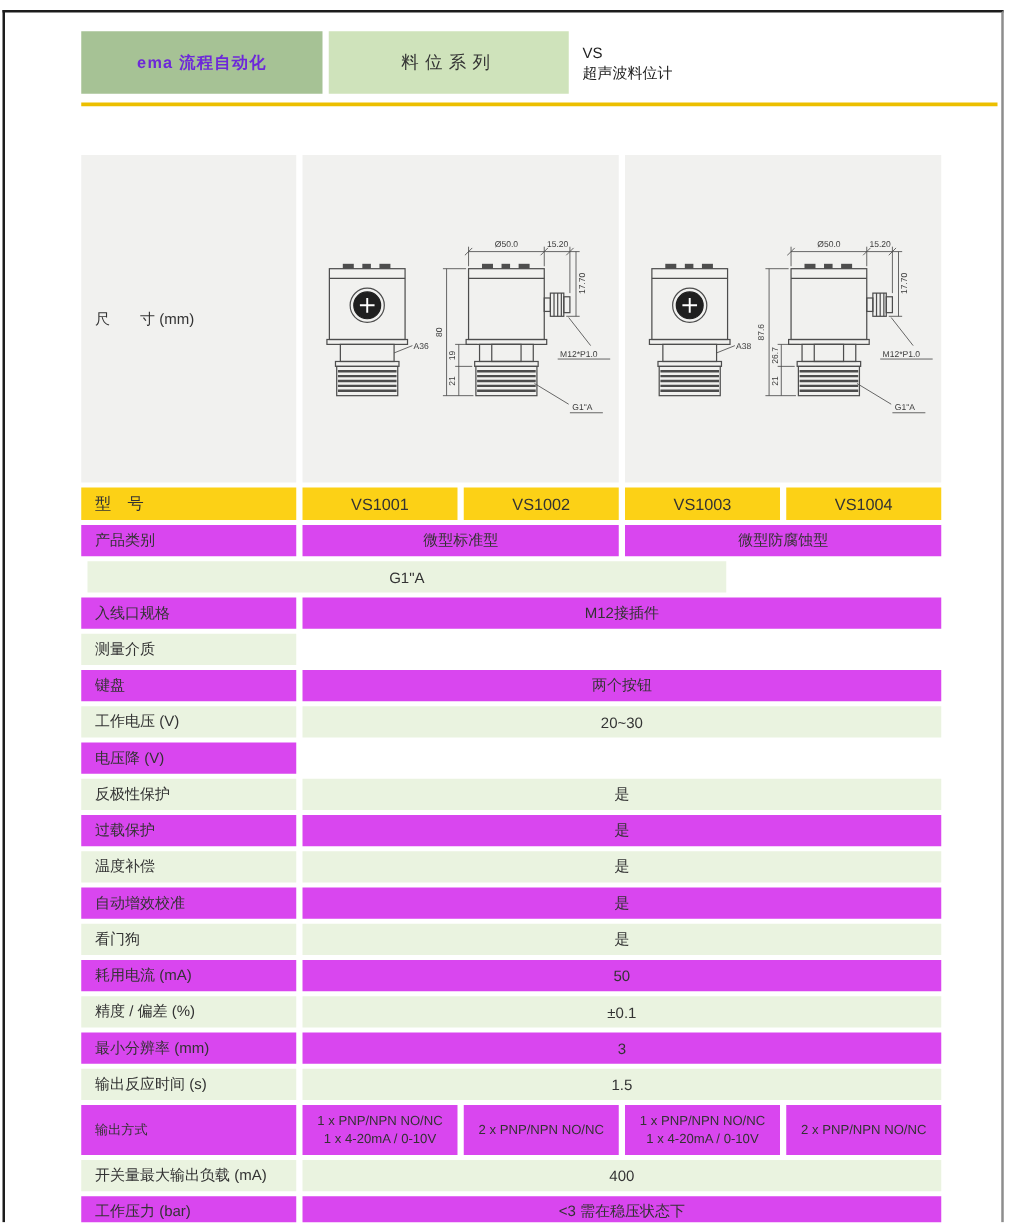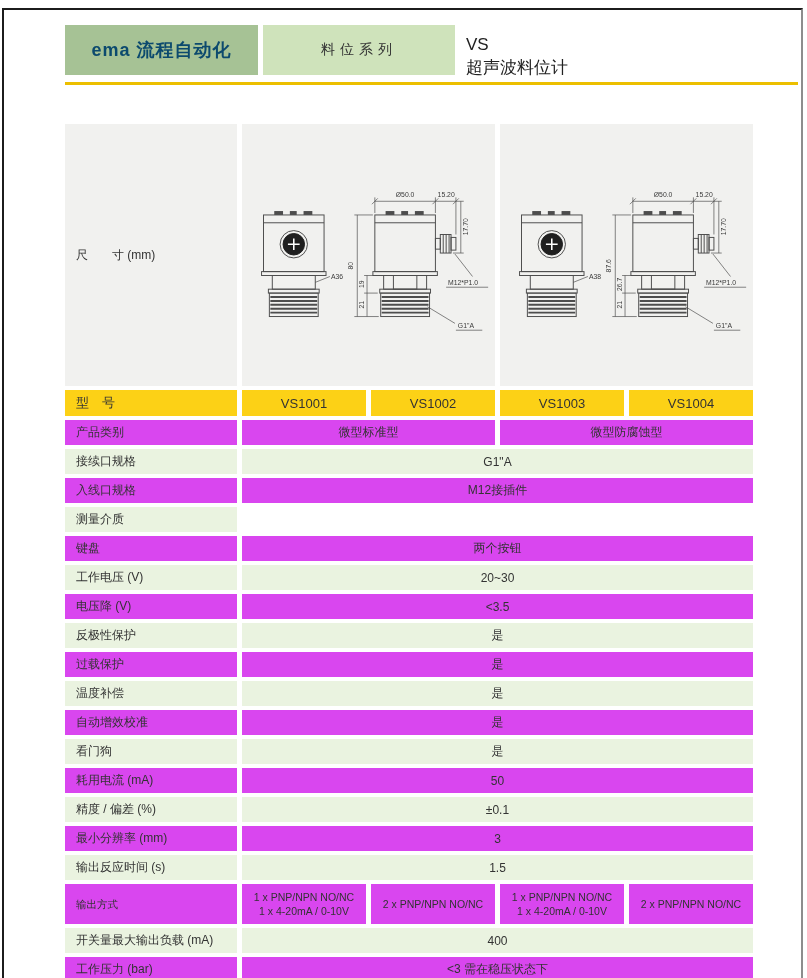--- a/index.html
+++ b/index.html
@@ -6,24 +6,24 @@
   .page{position:relative;width:807px;height:978px;background:#fff;overflow:hidden;
         font-family:"Liberation Sans","DejaVu Sans",sans-serif;color:#333;}
   .frame{position:absolute;left:2px;top:8px;right:4px;bottom:0;
          border-top:2px solid #1c1c1c;border-left:2px solid #1c1c1c;border-right:2px solid #8d8d8d;
          pointer-events:none;}
   .content{position:absolute;left:65px;top:25px;}
 
   
   .header{display:flex;height:50px;}
   .brand-box{width:193px;background:#a6c295;display:flex;align-items:center;justify-content:center;
-             font-size:18px;font-weight:bold;letter-spacing:1px;color:#0c4a6e;}
+             font-size:13px;font-weight:bold;letter-spacing:1px;color:#6d28d9;}
   .series-box{width:192px;margin-left:5px;background:#cfe3bb;display:flex;align-items:center;justify-content:center;
               font-size:14px;letter-spacing:5px;color:#333;}
-  .title-block{margin-left:11px;padding-top:9px;font-size:17px;line-height:1.35;color:#222;}
+  .title-block{margin-left:11px;padding-top:9px;font-size:12px;line-height:1.35;color:#222;}
   .rule{width:733px;height:3px;margin-top:7px;background:#ecbf00;}
 
   
   .spec-table{margin-top:36px;width:688px;font-size:12px;}
   .row{display:flex;margin-bottom:4px;height:25px;}
   .cell{box-sizing:border-box;display:flex;align-items:center;}
   .label{width:172px;padding-left:11px;}
   .full{width:511px;margin-left:5px;justify-content:center;text-align:center;}
   .half{width:253px;margin-left:5px;justify-content:center;text-align:left;}
   .quarter{width:124px;margin-left:5px;justify-content:center;text-align:center;}
@@ -237,41 +237,39 @@
         <div class="cell quarter yellow">VS1004</div>
       </div>
 
       <div class="row">
         <div class="cell label dark">产品类别</div>
         <div class="cell half dark">微型标准型</div>
         <div class="cell half dark">微型防腐蚀型</div>
       </div>
 
       <div class="row">
-        <div class="cell label light">接续口规格</div>
         <div class="cell full light">G1"A</div>
       </div>
       <div class="row">
         <div class="cell label dark">入线口规格</div>
         <div class="cell full dark">M12接插件</div>
       </div>
       <div class="row">
         <div class="cell label light">测量介质</div>
       </div>
       <div class="row">
         <div class="cell label dark">键盘</div>
         <div class="cell full dark">两个按钮</div>
       </div>
       <div class="row">
         <div class="cell label light">工作电压 (V)</div>
         <div class="cell full light">20~30</div>
       </div>
       <div class="row">
         <div class="cell label dark">电压降 (V)</div>
-        <div class="cell full dark">&lt;3.5</div>
       </div>
       <div class="row">
         <div class="cell label light">反极性保护</div>
         <div class="cell full light">是</div>
       </div>
       <div class="row">
         <div class="cell label dark">过载保护</div>
         <div class="cell full dark">是</div>
       </div>
       <div class="row">

